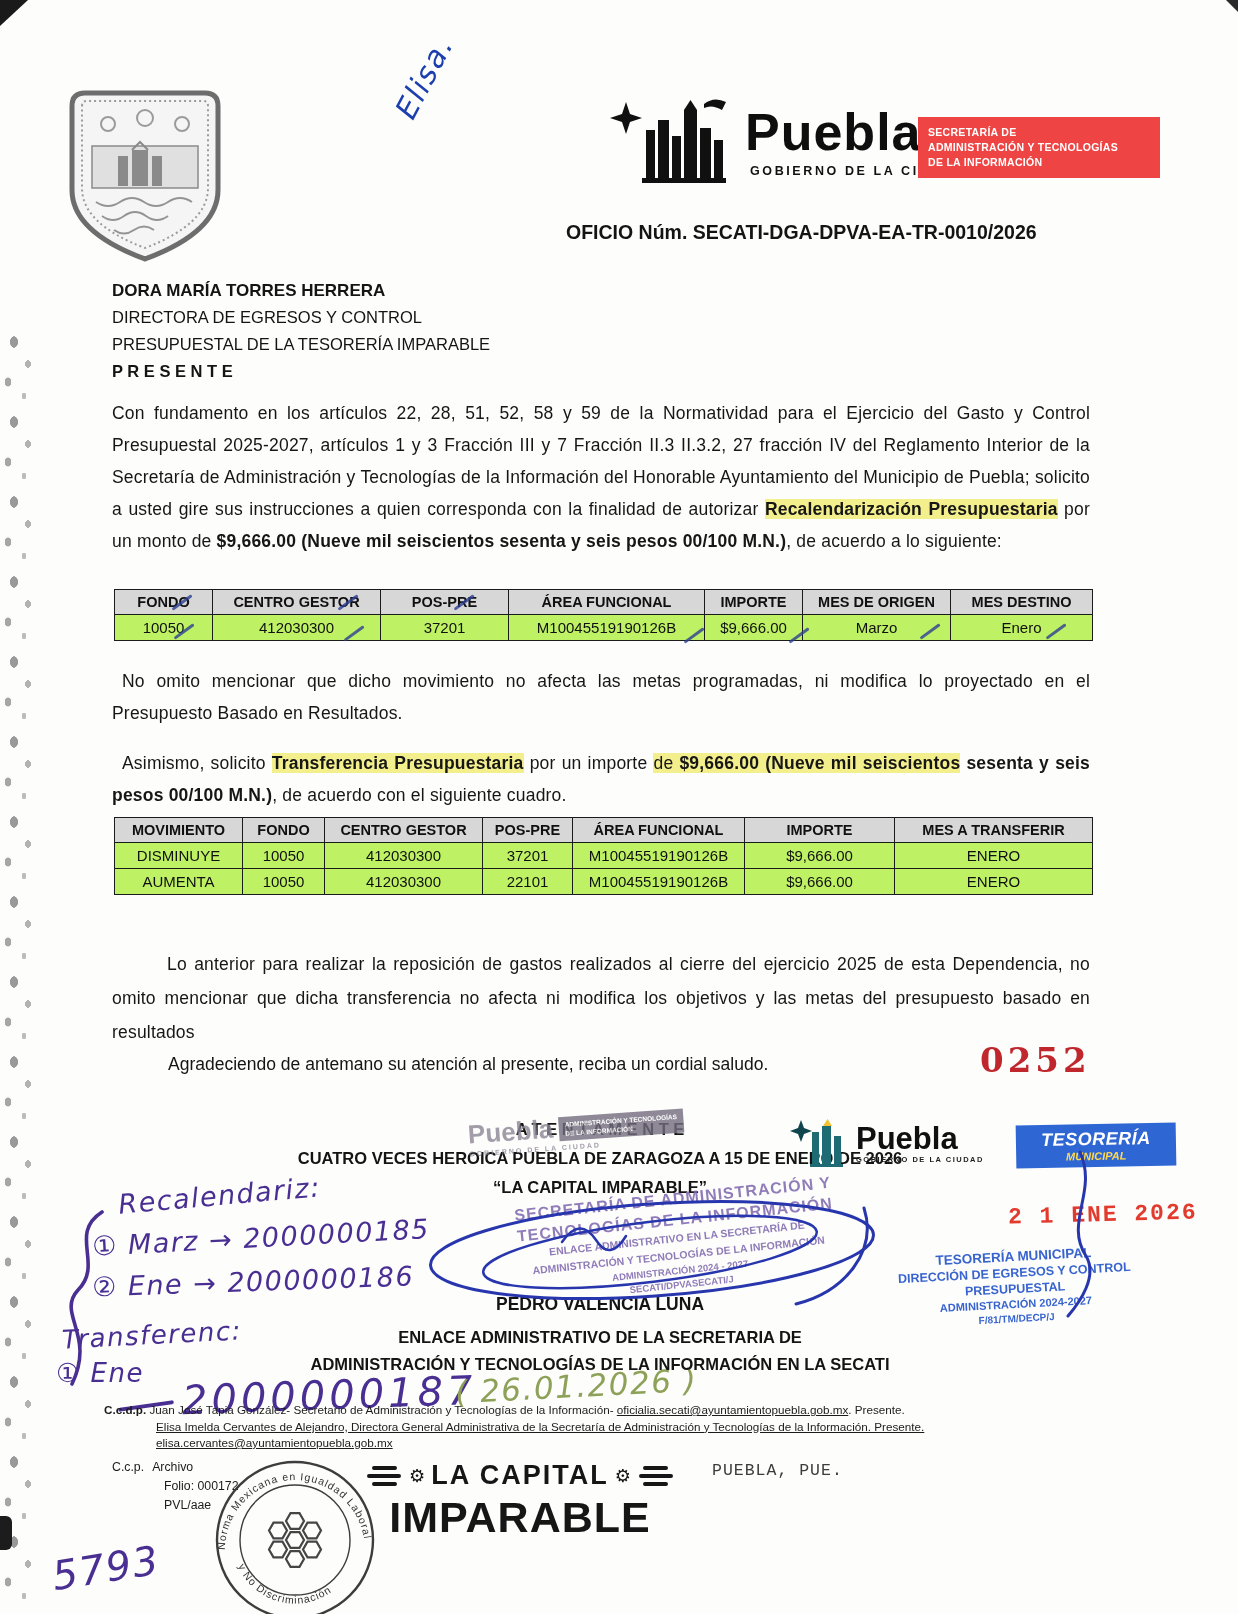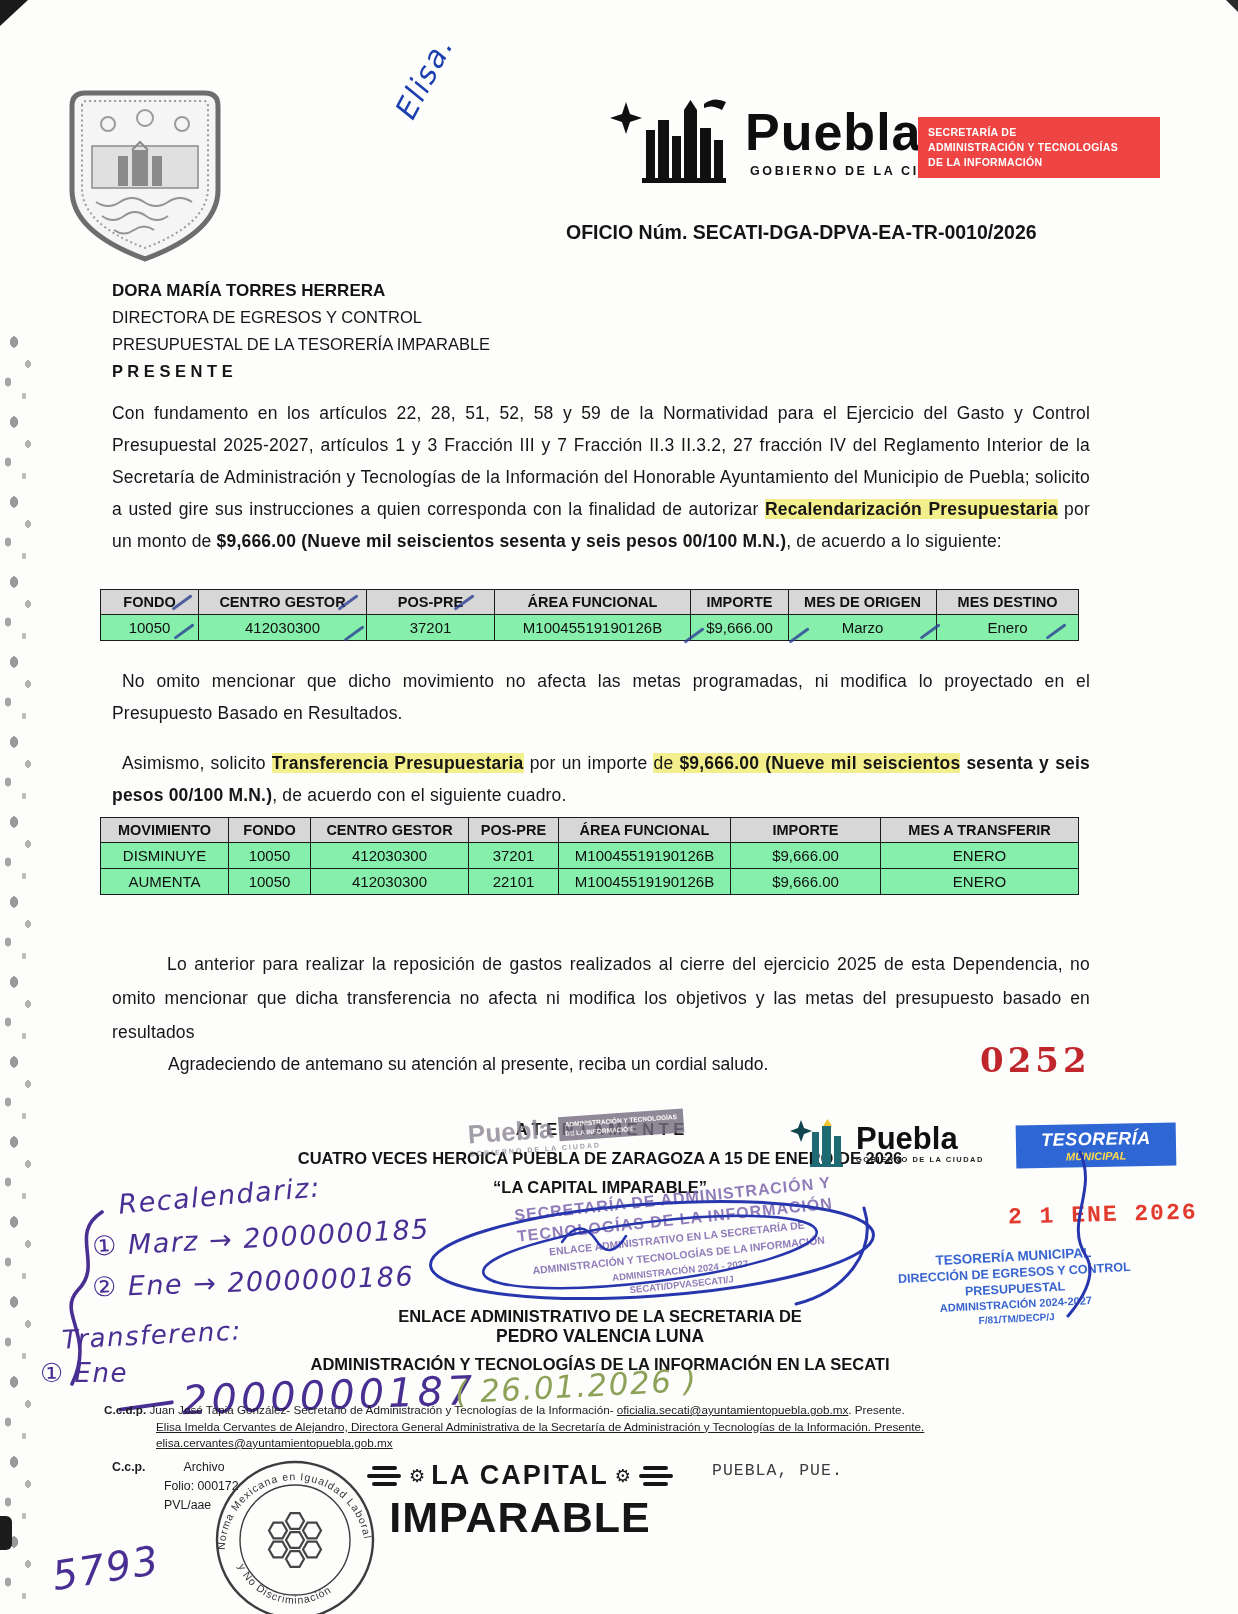--- a/index.html
+++ b/index.html
@@ -3,21 +3,21 @@
 <meta charset="utf-8">
 <style>
   html,body{margin:0;padding:0;background:#9a9a9a;}
   .page{position:relative;width:1238px;height:1614px;background:#fdfdfc;overflow:hidden;
         font-family:"Liberation Sans",sans-serif;color:#141414;}
   .abs{position:absolute;}
   .b{font-weight:700;}
   .hl{background:#f4ef8d;}
   .jp{position:absolute;left:112px;width:978px;margin:0;font-size:17.5px;line-height:32px;
       text-align:justify;color:#161616;letter-spacing:.2px;}
-  .tbl{position:absolute;left:100px;border-collapse:collapse;table-layout:fixed;font-size:15px;color:#101010;background:#86efac;}
+  .tbl{position:absolute;left:114px;border-collapse:collapse;table-layout:fixed;font-size:15px;color:#101010;background:#bef264;}
   .tbl th{background:#d7d7d7;font-size:14.5px;font-weight:700;padding:4px 2px;border:1.6px solid #1b1b1b;}
   .tbl td{text-align:center;padding:4px 2px;border:1.6px solid #1b1b1b;}
   .slash{position:absolute;width:24px;height:2.6px;background:#2d3f93;transform:rotate(-36deg);
          border-radius:2px;opacity:.8;}
   .hw{position:absolute;font-family:"DejaVu Sans",sans-serif;font-style:italic;color:#4a2f93;
       letter-spacing:1.5px;white-space:nowrap;}
   .deptbox{background:#ef4444;color:#fff;font-size:10.5px;font-weight:700;line-height:15px;
            padding:8px 10px;letter-spacing:.3px;}
   .edge{left:0;top:330px;width:42px;height:1284px;opacity:.9;
     background-image:
@@ -251,49 +251,49 @@
     <div style="font-size:10px;line-height:14px;">F/81/TM/DECP/J</div>
   </div>
 
   <div class="hw" style="left:118px;top:1180px;font-size:27px;transform:rotate(-5deg);">Recalendariz:</div>
   <div class="hw" style="left:92px;top:1222px;font-size:27px;transform:rotate(-3deg);">① Marz → 2000000185</div>
   <div class="hw" style="left:92px;top:1266px;font-size:27px;transform:rotate(-2deg);">② Ene → 2000000186</div>
   <svg class="abs" style="left:58px;top:1206px;" width="54" height="185" viewBox="0 0 54 185" fill="none" stroke="#4a2f93" stroke-width="3.6" stroke-linecap="round">
     <path d="M44 6 C10 28 46 58 20 84 C-2 108 38 128 14 178"></path>
   </svg>
   <div class="hw" style="left:62px;top:1320px;font-size:26px;transform:rotate(-3deg);">Transferenc:</div>
-  <div class="hw" style="left:40px;top:1358px;font-size:26px;">① Ene</div>
+  <div class="hw" style="left:56px;top:1358px;font-size:26px;">① Ene</div>
   <div class="abs" style="left:118px;top:1404px;width:56px;height:4px;background:#4a2f93;border-radius:2px;transform:rotate(-8deg);"></div>
   <div class="hw" style="left:182px;top:1372px;font-size:40px;letter-spacing:4px;transform:rotate(-2deg);">2000000187</div>
   <div class="hw" style="left:455px;top:1368px;font-size:31px;color:#8da158;transform:rotate(-3deg);">( 26.01.2026 )</div>
 
   <div class="abs" style="left:240px;top:1294px;width:720px;text-align:center;">
+    <div class="b" style="font-size:17.5px;">PEDRO VALENCIA LUNA</div>
     <div class="b" style="font-size:16.5px;margin-top:13px;">ENLACE ADMINISTRATIVO DE LA SECRETARIA DE</div>
-    <div class="b" style="font-size:17.5px;">PEDRO VALENCIA LUNA</div>
     <div class="b" style="font-size:16.5px;margin-top:8px;">ADMINISTRACIÓN Y TECNOLOGÍAS DE LA INFORMACIÓN EN LA SECATI</div>
   </div>
 
   <svg class="abs" style="left:412px;top:1172px;" width="480" height="150" viewBox="0 0 480 150" fill="none" stroke="#2836ae" stroke-width="3" stroke-linecap="round">
     <ellipse cx="240" cy="78" rx="222" ry="46" transform="rotate(-4 240 78)"></ellipse>
     <ellipse cx="238" cy="80" rx="168" ry="30" transform="rotate(-7 238 80)" stroke-width="2.5"></ellipse>
     <path d="M150 70 q18 -26 34 -2 q14 22 30 -4" stroke-width="2.5"></path>
     <path d="M452 36 c14 44 -20 84 -68 96"></path>
   </svg>
   <svg class="abs" style="left:1040px;top:1148px;" width="70" height="175" viewBox="0 0 70 175" fill="none" stroke="#2836ae" stroke-width="3" stroke-linecap="round">
     <path d="M40 4 c18 40 -16 70 6 104 c12 20 -6 46 -18 60"></path>
   </svg>
 
   <div class="abs nowrap" style="left:104px;top:1402px;font-size:11.7px;line-height:16.5px;color:#1c1c1c;">
     <div><span class="b">C.c.d.p.</span>&nbsp;<span>Juan José Tapia González- Secretario de Administración y Tecnologías de la Información- </span><span class="u">oficialia.secati@ayuntamientopuebla.gob.mx</span><span>. Presente.</span></div>
     <div style="padding-left:52px;text-decoration:underline;">Elisa Imelda Cervantes de Alejandro, Directora General Administrativa de la Secretaría de Administración y Tecnologías de la Información. Presente.</div>
     <div class="u" style="padding-left:52px;">elisa.cervantes@ayuntamientopuebla.gob.mx</div>
   </div>
 
   <div class="abs" style="left:112px;top:1458px;font-size:12.3px;line-height:19px;color:#1c1c1c;">
-    <div><span style="margin-right:38px;font-weight:bold;">C.c.p.</span><span>Archivo</span></div>
+    <div><span style="margin-right:8px;">C.c.p.</span><span>Archivo</span></div>
     <div style="padding-left:52px;">Folio: 000172</div>
     <div style="padding-left:52px;">PVL/aae</div>
   </div>
 
   <div class="abs" style="left:352px;top:1460px;width:336px;text-align:center;color:#161616;">
     <div style="display:flex;align-items:center;justify-content:center;gap:6px;">
       <svg width="38" height="26" viewBox="0 0 38 26" stroke="#161616" stroke-width="4" stroke-linecap="round" fill="none">
           <path d="M4 13 H34 M9 5 H30 M9 21 H30"></path>
         </svg>
       <span style="font-size:18px;">⚙</span>

